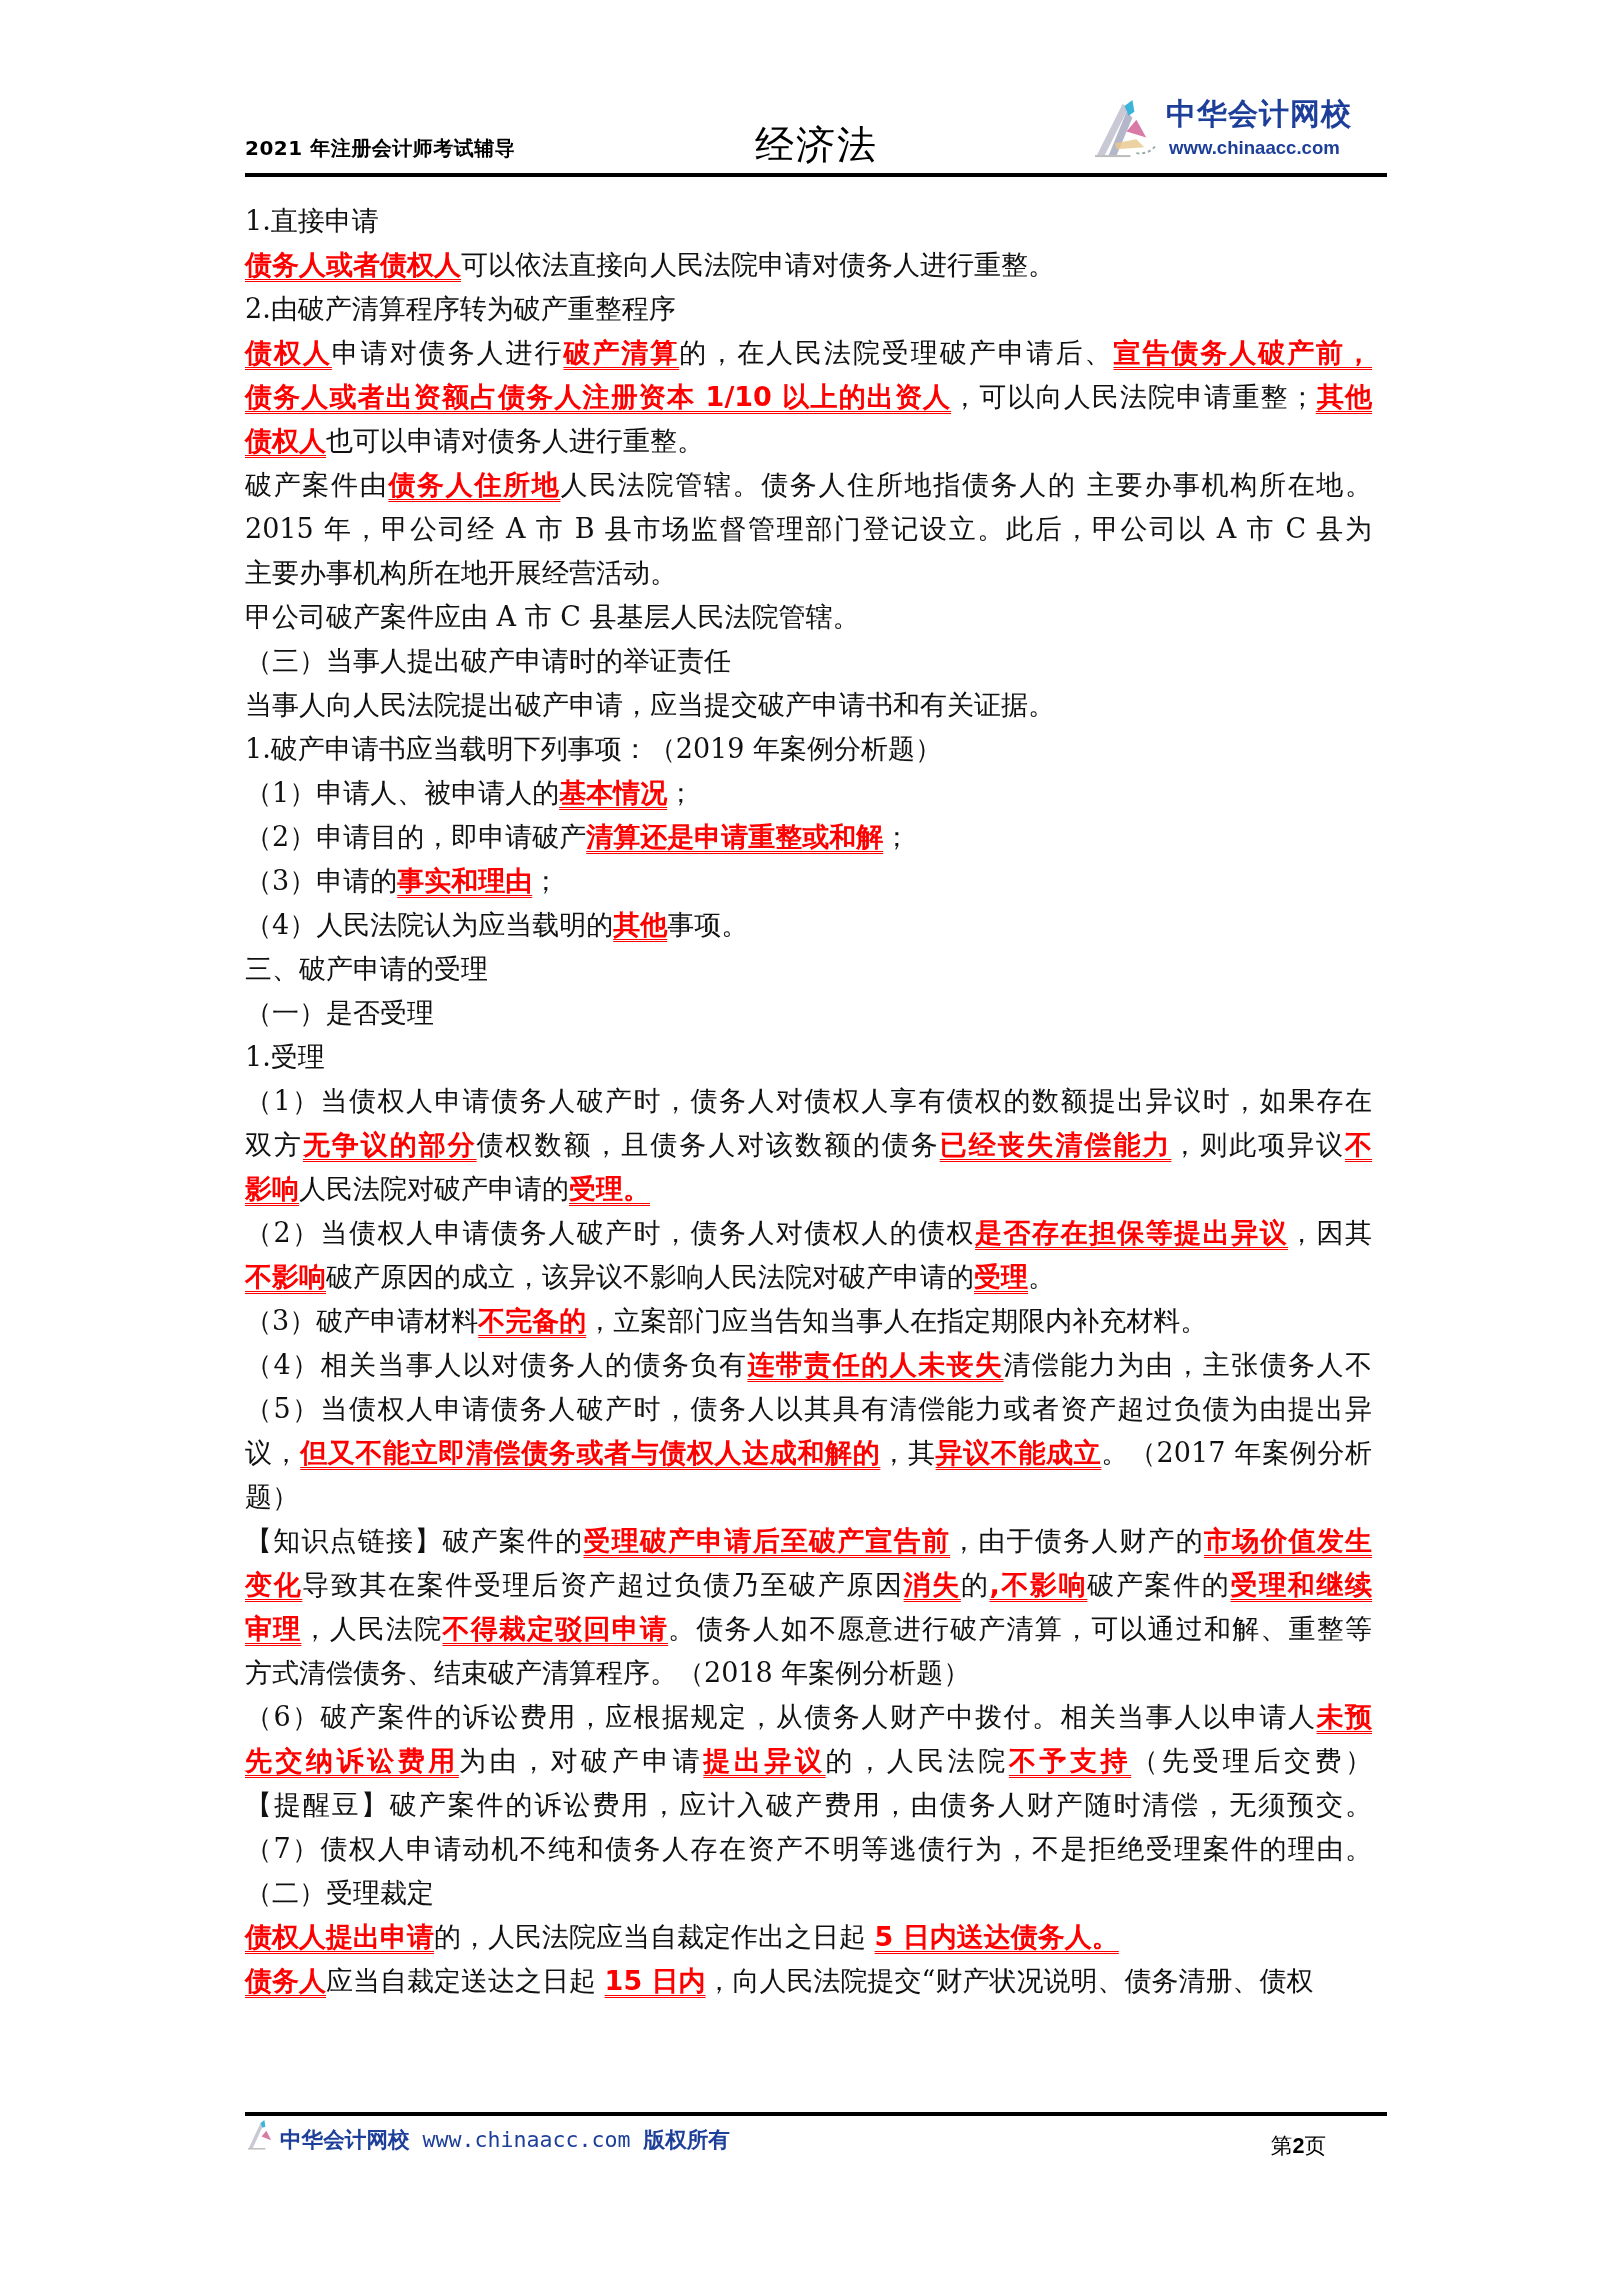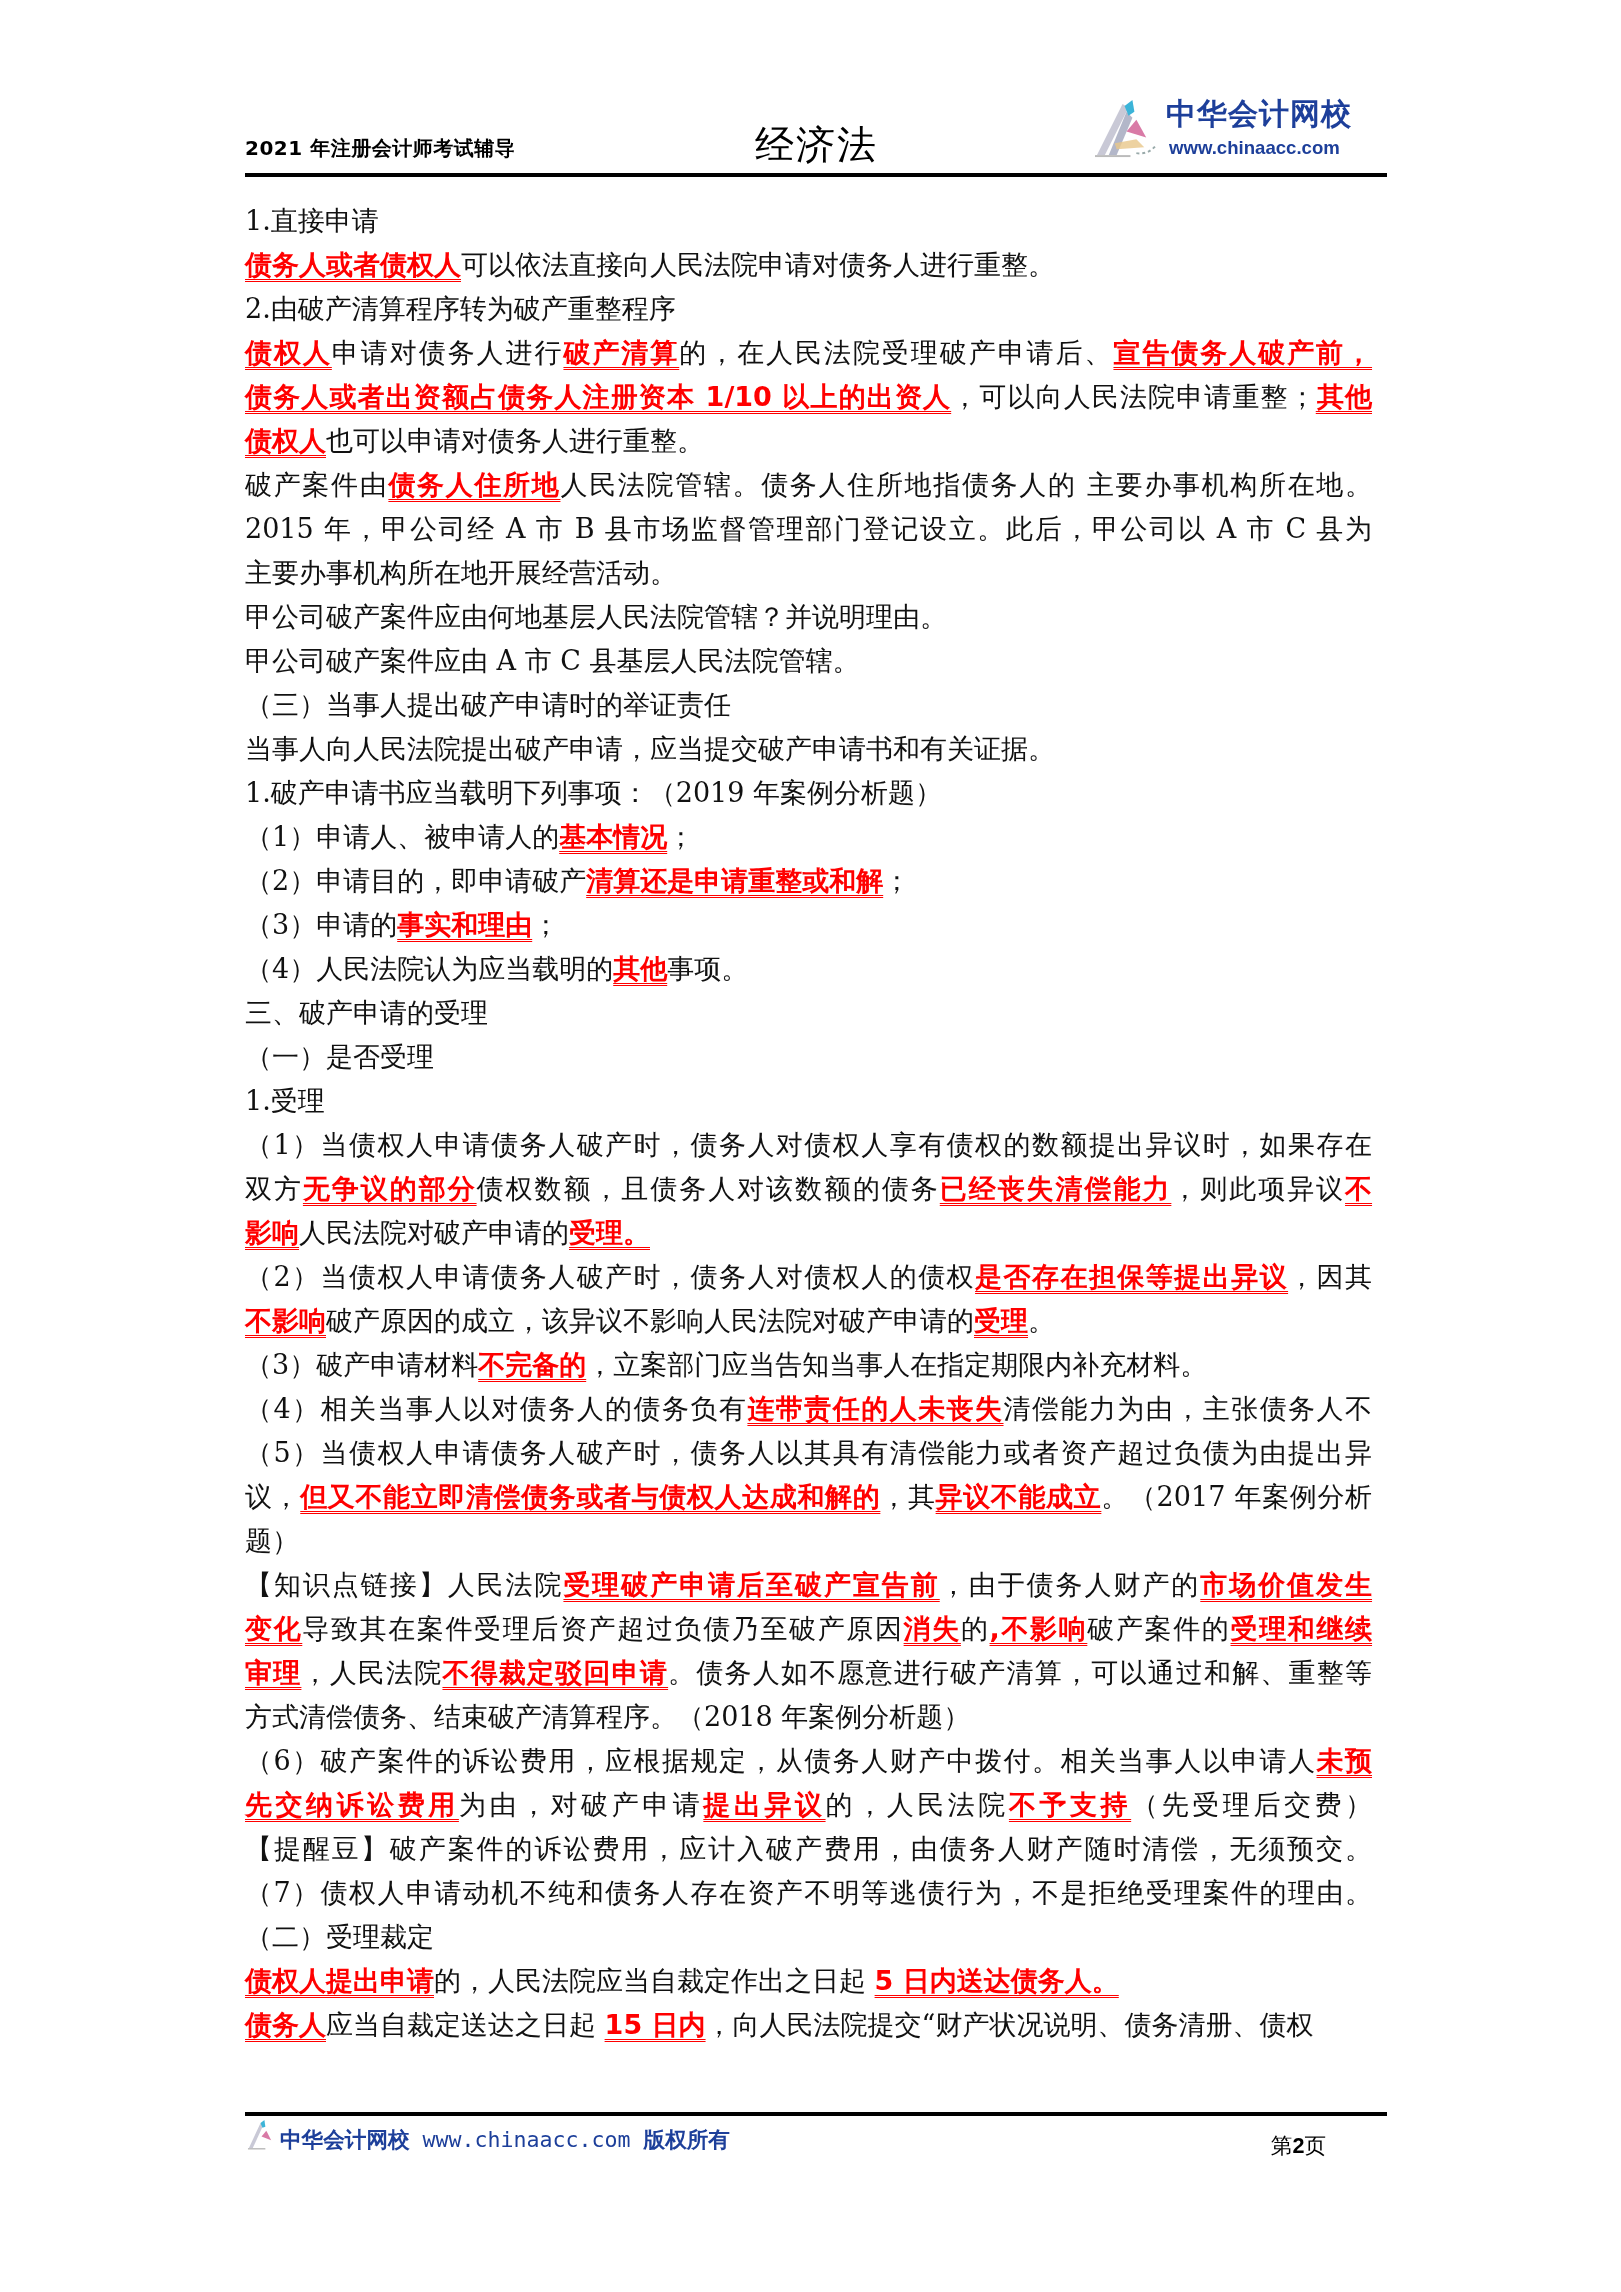--- a/index.html
+++ b/index.html
@@ -58,21 +58,20 @@
 <div class="body" id="body">
     <div class="line short"><span class="nm">1.直接申请</span></div>
     <div class="line short"><span class="hl">债务人或者债权人</span><span class="nm">可以依法直接向人民法院申请对债务人进行重整。</span></div>
     <div class="line short"><span class="nm">2.由破产清算程序转为破产重整程序</span></div>
     <div class="line"><span class="hl">债权人</span><span class="nm">申请对债务人进行</span><span class="hl">破产清算</span><span class="nm">的，在人民法院受理破产申请后、</span><span class="hl">宣告债务人破产前，</span></div>
     <div class="line"><span class="hl">债务人或者出资额占债务人注册资本 1/10 以上的出资人</span><span class="nm">，可以向人民法院申请重整；</span><span class="hl">其他</span></div>
     <div class="line short"><span class="hl">债权人</span><span class="nm">也可以申请对债务人进行重整。</span></div>
     <div class="line"><span class="nm">破产案件由</span><span class="hl">债务人住所地</span><span class="nm">人民法院管辖。债务人住所地指债务人的 主要办事机构所在地。</span></div>
     <div class="line"><span class="nm">2015 年，甲公司经 A 市 B 县市场监督管理部门登记设立。此后，甲公司以 A 市 C 县为</span></div>
     <div class="line short"><span class="nm">主要办事机构所在地开展经营活动。</span></div>
-    <div class="line short"><span class="nm">甲公司破产案件应由何地基层人民法院管辖？并说明理由。</span></div>
     <div class="line short"><span class="nm">甲公司破产案件应由 A 市 C 县基层人民法院管辖。</span></div>
     <div class="line short"><span class="nm">（三）当事人提出破产申请时的举证责任</span></div>
     <div class="line short"><span class="nm">当事人向人民法院提出破产申请，应当提交破产申请书和有关证据。</span></div>
     <div class="line short"><span class="nm">1.破产申请书应当载明下列事项：（2019 年案例分析题）</span></div>
     <div class="line short"><span class="nm">（1）申请人、被申请人的</span><span class="hl">基本情况</span><span class="nm">；</span></div>
     <div class="line short"><span class="nm">（2）申请目的，即申请破产</span><span class="hl">清算还是申请重整或和解</span><span class="nm">；</span></div>
     <div class="line short"><span class="nm">（3）申请的</span><span class="hl">事实和理由</span><span class="nm">；</span></div>
     <div class="line short"><span class="nm">（4）人民法院认为应当载明的</span><span class="hl">其他</span><span class="nm">事项。</span></div>
     <div class="line short"><span class="nm">三、破产申请的受理</span></div>
     <div class="line short"><span class="nm">（一）是否受理</span></div>
@@ -80,21 +79,21 @@
     <div class="line"><span class="nm">（1）当债权人申请债务人破产时，债务人对债权人享有债权的数额提出异议时，如果存在</span></div>
     <div class="line"><span class="nm">双方</span><span class="hl">无争议的部分</span><span class="nm">债权数额，且债务人对该数额的债务</span><span class="hl">已经丧失清偿能力</span><span class="nm">，则此项异议</span><span class="hl">不</span></div>
     <div class="line short"><span class="hl">影响</span><span class="nm">人民法院对破产申请的</span><span class="hl">受理。</span></div>
     <div class="line"><span class="nm">（2）当债权人申请债务人破产时，债务人对债权人的债权</span><span class="hl">是否存在担保等提出异议</span><span class="nm">，因其</span></div>
     <div class="line short"><span class="hl">不影响</span><span class="nm">破产原因的成立，该异议不影响人民法院对破产申请的</span><span class="hl">受理</span><span class="nm">。</span></div>
     <div class="line short"><span class="nm">（3）破产申请材料</span><span class="hl">不完备的</span><span class="nm">，立案部门应当告知当事人在指定期限内补充材料。</span></div>
     <div class="line"><span class="nm">（4）相关当事人以对债务人的债务负有</span><span class="hl">连带责任的人未丧失</span><span class="nm">清偿能力为由，主张债务人不</span></div>
     <div class="line"><span class="nm">（5）当债权人申请债务人破产时，债务人以其具有清偿能力或者资产超过负债为由提出异</span></div>
     <div class="line"><span class="nm">议，</span><span class="hl">但又不能立即清偿债务或者与债权人达成和解的</span><span class="nm">，其</span><span class="hl">异议不能成立</span><span class="nm">。（2017 年案例分析</span></div>
     <div class="line short"><span class="nm">题）</span></div>
-    <div class="line"><span class="nm">【知识点链接】人民法院</span><span class="hl">受理破产申请后至破产宣告前</span><span class="nm">，由于债务人财产的</span><span class="hl">市场价值发生</span></div>
+    <div class="line"><span class="nm">【知识点链接】破产案件的</span><span class="hl">受理破产申请后至破产宣告前</span><span class="nm">，由于债务人财产的</span><span class="hl">市场价值发生</span></div>
     <div class="line"><span class="hl">变化</span><span class="nm">导致其在案件受理后资产超过负债乃至破产原因</span><span class="hl">消失</span><span class="nm">的</span><span class="hl">,不影响</span><span class="nm">破产案件的</span><span class="hl">受理和继续</span></div>
     <div class="line"><span class="hl">审理</span><span class="nm">，人民法院</span><span class="hl">不得裁定驳回申请</span><span class="nm">。债务人如不愿意进行破产清算，可以通过和解、重整等</span></div>
     <div class="line short"><span class="nm">方式清偿债务、结束破产清算程序。（2018 年案例分析题）</span></div>
     <div class="line"><span class="nm">（6）破产案件的诉讼费用，应根据规定，从债务人财产中拨付。相关当事人以申请人</span><span class="hl">未预</span></div>
     <div class="line"><span class="hl">先交纳诉讼费用</span><span class="nm">为由，对破产申请</span><span class="hl">提出异议</span><span class="nm">的，人民法院</span><span class="hl">不予支持</span><span class="nm">（先受理后交费）</span></div>
     <div class="line"><span class="nm">【提醒豆】破产案件的诉讼费用，应计入破产费用，由债务人财产随时清偿，无须预交。</span></div>
     <div class="line"><span class="nm">（7）债权人申请动机不纯和债务人存在资产不明等逃债行为，不是拒绝受理案件的理由。</span></div>
     <div class="line short"><span class="nm">（二）受理裁定</span></div>
     <div class="line short"><span class="hl">债权人提出申请</span><span class="nm">的，人民法院应当自裁定作出之日起 </span><span class="hl">5 日内送达债务人。</span></div>
     <div class="line short"><span class="hl">债务人</span><span class="nm">应当自裁定送达之日起 </span><span class="hl">15 日内</span><span class="nm">，向人民法院提交“财产状况说明、债务清册、债权</span></div>

